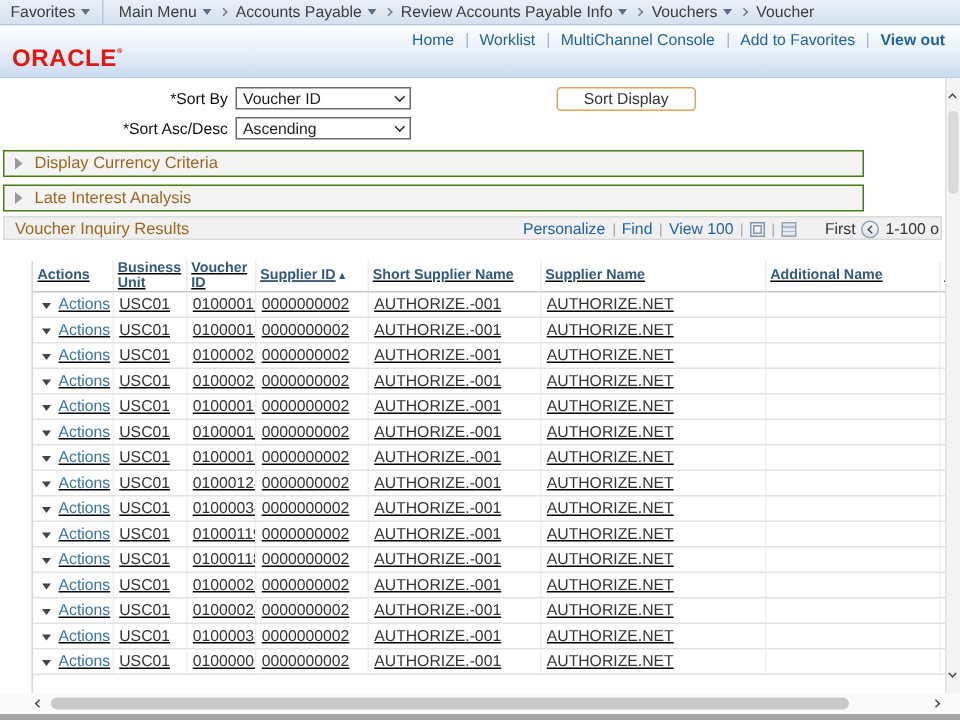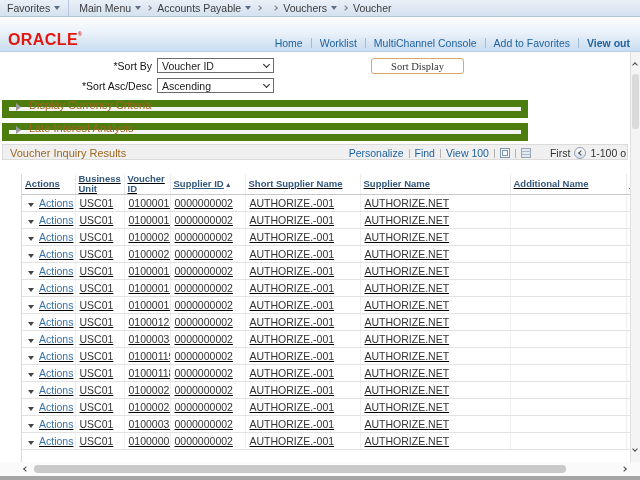--- a/index.html
+++ b/index.html
@@ -17,43 +17,43 @@
   .bc-divider { width:1px; height:16px; background:#b5c8e0; margin:0 10px 0 8px; }
   .crumb-sep { width:4px; height:4px; border-right:1.4px solid #7a7a7a; border-bottom:1.4px solid #7a7a7a;
     transform:rotate(-45deg); margin:0 6px; }
 
   
   .top-header { position:absolute; left:0; top:17px; width:640px; height:35px;
     background:linear-gradient(180deg,#fcfdfe 0%,#ebf2fa 45%,#c9dcf0 100%);
     border-bottom:1px solid #b9cfe6; }
   .header-links { position:absolute; top:4px; right:10px; display:flex; align-items:center;
     font-size:10.5px; color:#1f62a0; white-space:nowrap; }
-  .hl { margin:16px 8px; } .hl:last-child { margin-right:0; }
+  .hl { margin:0 8px; } .hl:last-child { margin-right:0; }
   .hl-sep { width:1px; height:10px; background:#a3bcd6; }
   .sign-out { font-weight:bold; }
   .logo { position:absolute; left:8px; top:14px; font-size:16px; font-weight:bold;
     color:#e3170d; letter-spacing:0.4px; }
   .logo-mark { font-size:5px; vertical-align:top; }
 
   
   .content { position:absolute; left:0; top:52px; width:630px; height:410px; background:#fff; }
 
   .form-label { position:absolute; width:152px; text-align:right; font-size:10.5px; color:#111; }
   .lbl1 { top:8px; } .lbl2 { top:28px; }
   .sel { position:absolute; left:157px; width:117px; height:15px; border:1px solid #6b6b6b; background:#fff;
     display:flex; align-items:center; justify-content:space-between; padding:0 4px; font-size:10.5px; color:#222; }
   .sel1 { top:6px; } .sel2 { top:26px; }
   .sel-chev { width:5px; height:5px; border-right:1.4px solid #222; border-bottom:1.4px solid #222;
     transform:rotate(45deg); margin-top:-3px; }
   .sort-btn { position:absolute; left:371px; top:6px; width:93px; height:16px; border:1px solid #d8a668;
     border-radius:3px; background:#fff; font-size:10.5px; color:#333;
-    display:flex; align-items:center; justify-content:center;font-family:Liberation Serif, serif; }
-
-  .collapse-bar { position:absolute; left:2px; width:526px; height:18px; background:#f4f4f4;
-    border:7px solid #4d7c0f; display:flex; align-items:flex-end; padding-left:7px; gap:8px; }
+    display:flex; align-items:center; justify-content:center; }
+
+  .collapse-bar { position:absolute; left:2px; width:574px; height:18px; background:#f4f4f4;
+    border:1px solid #4d7c0f; display:flex; align-items:center; padding-left:7px; gap:8px; }
   .bar1 { top:48px; } .bar2 { top:71px; }
   .tri-right { width:0; height:0; border-top:4px solid transparent; border-bottom:4px solid transparent;
     border-left:5px solid #9a9a9a; }
   .collapse-label { font-size:11px; color:#9e6720; }
 
   .results-hdr { position:absolute; left:2px; top:92px; width:626px; height:16px; background:#f0f0f0;
     border:1px solid #dbdbdb; display:flex; align-items:flex-end; justify-content:space-between;
     padding:0 1px 0 7px; overflow:hidden; }
   .results-title { font-size:11px; color:#9e6720; white-space:nowrap; }
   .results-toolbar { display:flex; align-items:center; font-size:10.5px; color:#333; gap:5px; white-space:nowrap; }
@@ -128,20 +128,24 @@
     <span class="crumb">
       <span>Main Menu</span>
       <span class="dd-arrow"></span>
     </span>
     <span class="crumb-sep"></span>
     <span class="crumb">
       <span>Accounts Payable</span>
       <span class="dd-arrow"></span>
     </span>
     <span class="crumb-sep"></span>
+    <span class="crumb">
+      <span>Review Accounts Payable Info</span>
+      <span class="dd-arrow"></span>
+    </span>
     <span class="crumb-sep"></span>
     <span class="crumb">
       <span>Vouchers</span>
       <span class="dd-arrow"></span>
     </span>
     <span class="crumb-sep"></span>
     <span class="crumb">
       <span>Voucher</span>
     </span>
   </div>

